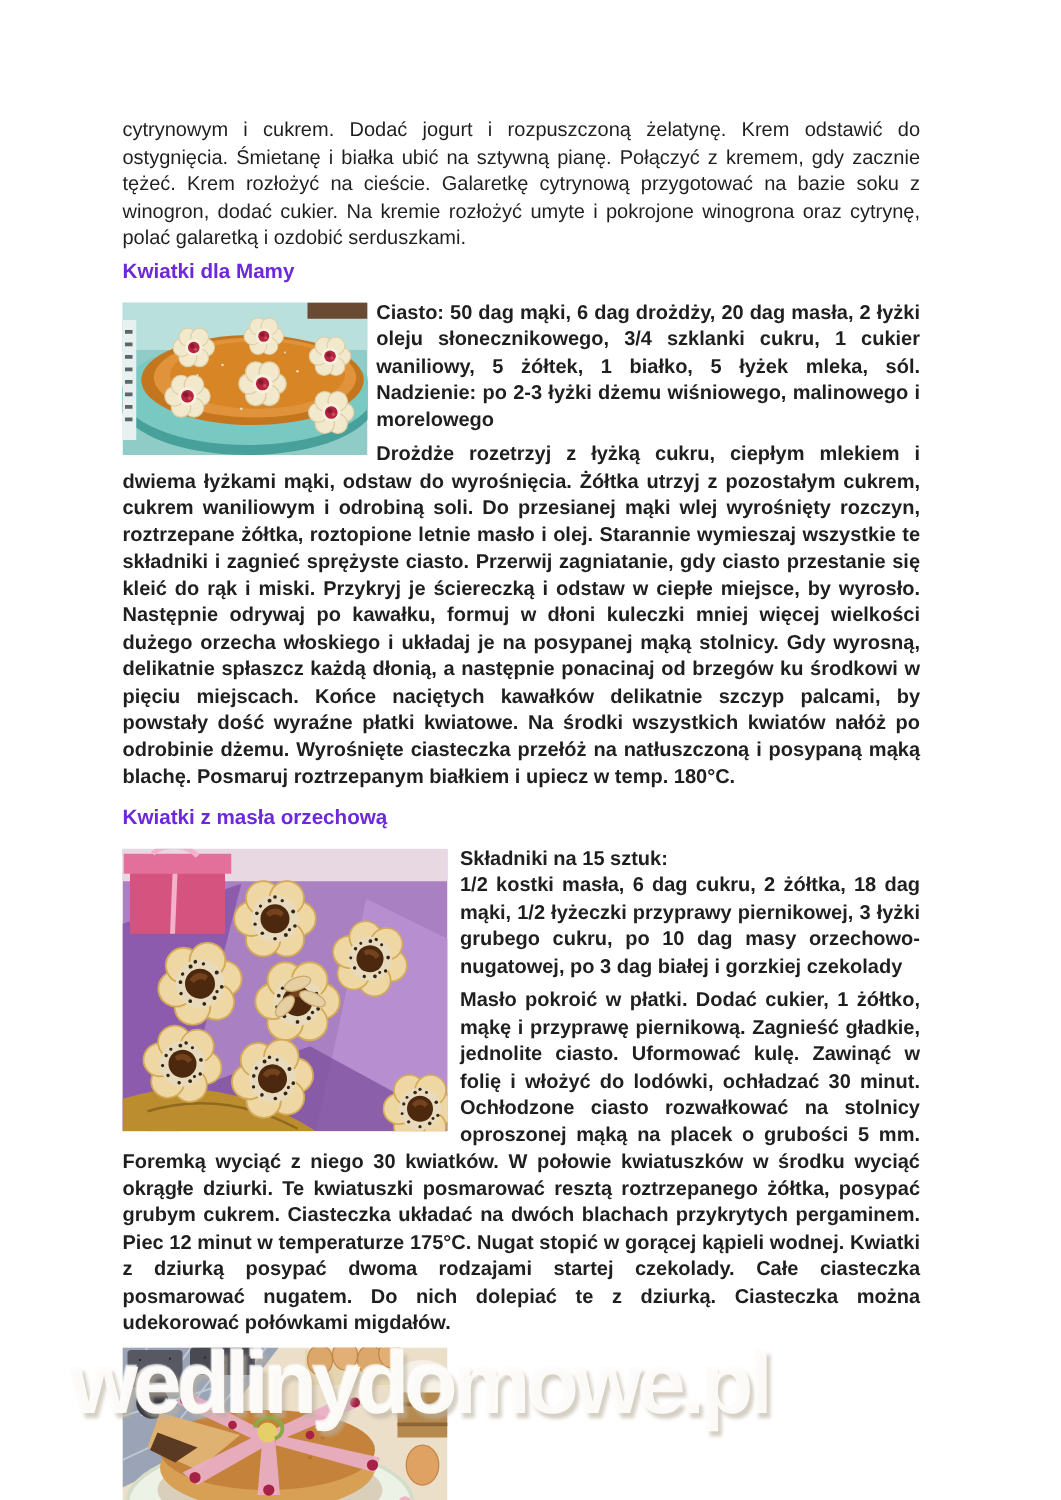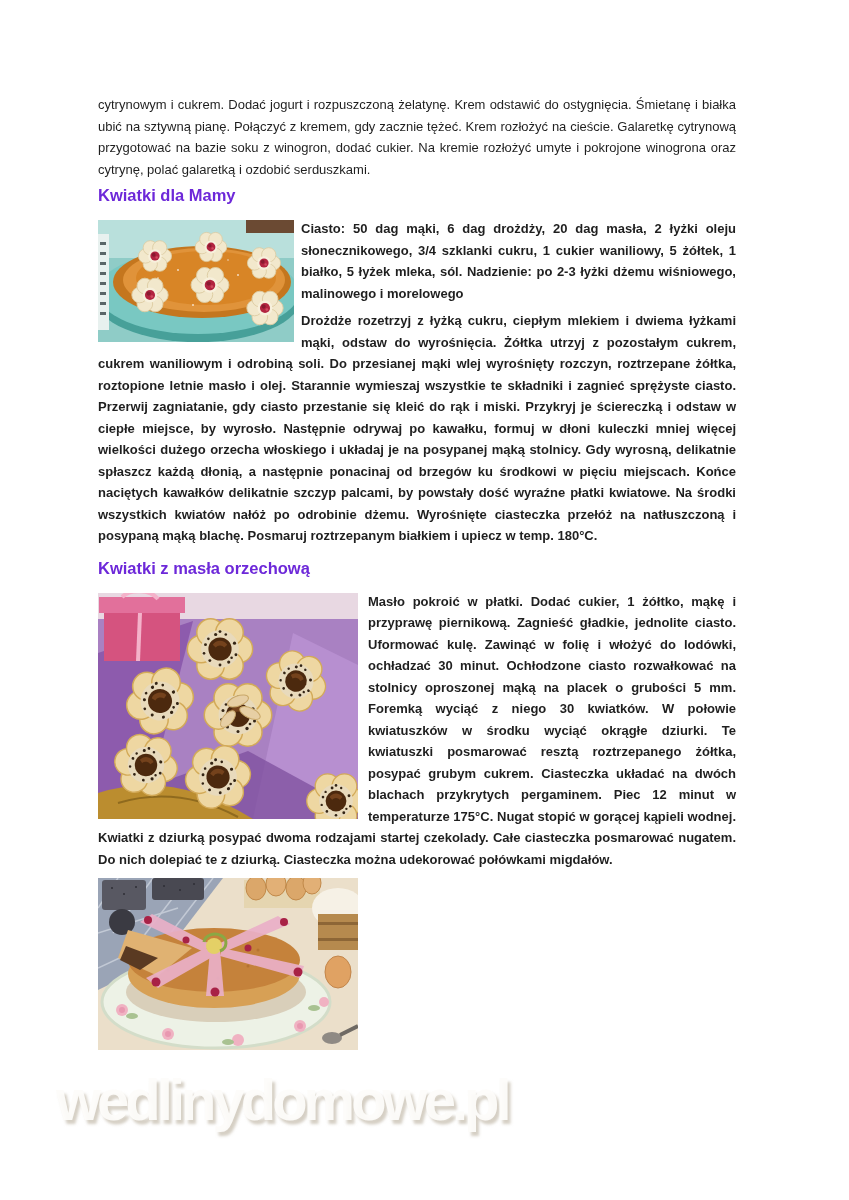--- a/index.html
+++ b/index.html
@@ -11,21 +11,21 @@
     font-family: "Liberation Sans", "DejaVu Sans", sans-serif;
     color: #1f1f1f;
   }
   .page {
     position: relative;
     box-sizing: border-box;
     width: 849px; height: 1200px;
     padding: 94px 97px 0 98px;
   }
   p.bt {
-    font-size: 13px;
+    font-size: 16px;
     line-height: 21.5px;
     text-align: justify;
     margin: 0 16px 6px 0;
   }
   h2.rh {
     font-size: 16.5px;
     line-height: 19px;
     font-weight: bold;
     color: #6d28d9;
     margin: 6px 0 13px 0;
@@ -37,21 +37,21 @@
   svg.photo.ph1 { margin: 2px 7px 2px 0; }
   svg.photo.ph2 { margin: 2px 10px 2px 0; }
   svg.photo.ph3 { margin: 2px 10px 2px 0; }
   .pad-top { padding-top: 14px; }
   .watermark {
     position: absolute;
     left: 56px; top: 1066px;
     z-index: 5;
     font-family: "Liberation Sans", sans-serif;
     font-weight: bold;
-    font-size: 58px;
+    font-size: 70px;
     letter-spacing: -4px;
     white-space: nowrap;
     color: rgba(253, 252, 250, 0.95);
     text-shadow: 3px 4px 3px rgba(188, 178, 160, 0.62), -1px -1px 1px rgba(255, 255, 255, 0.85);
     pointer-events: none;
   }
 </style>
 </head>
 <body>
 
@@ -173,20 +173,22 @@
         <use href="#ck2" transform="translate(48,172) scale(1.4) rotate(10)"></use>
         <use href="#ck2" transform="translate(120,184) scale(1.45) rotate(-8)"></use>
         <use href="#ck2" transform="translate(238,208) scale(1.3)"></use>
       </g>
       <g fill="#e7cfa4" stroke="#c9a86a" stroke-width="1">
         <ellipse cx="140" cy="108" rx="11" ry="5" transform="rotate(-20 140 108)"></ellipse>
         <ellipse cx="152" cy="120" rx="11" ry="5" transform="rotate(25 152 120)"></ellipse>
         <ellipse cx="130" cy="126" rx="10" ry="5" transform="rotate(-50 130 126)"></ellipse>
       </g>
     </svg>
+    <p class="bt"><span>Składniki na 15 sztuk:</span><br>
+      <span>1/2 kostki masła, 6 dag cukru, 2 żółtka, 18 dag mąki, 1/2 łyżeczki przyprawy piernikowej, 3 łyżki grubego cukru, po 10 dag masy orzechowo-nugatowej, po 3 dag białej i gorzkiej czekolady</span></p>
     <p class="bt">Masło pokroić w płatki. Dodać cukier, 1 żółtko, mąkę i przyprawę piernikową. Zagnieść gładkie, jednolite ciasto. Uformować kulę. Zawinąć w folię i włożyć do lodówki, ochładzać 30 minut. Ochłodzone ciasto rozwałkować na stolnicy oproszonej mąką na placek o grubości 5 mm. Foremką wyciąć z niego 30 kwiatków. W połowie kwiatuszków w środku wyciąć okrągłe dziurki. Te kwiatuszki posmarować resztą roztrzepanego żółtka, posypać grubym cukrem. Ciasteczka układać na dwóch blachach przykrytych pergaminem. Piec 12 minut w temperaturze 175°C. Nugat stopić w gorącej kąpieli wodnej. Kwiatki z dziurką posypać dwoma rodzajami startej czekolady. Całe ciasteczka posmarować nugatem. Do nich dolepiać te z dziurką. Ciasteczka można udekorować połówkami migdałów.</p>
   </div>
 
   <div class="sec">
     <svg class="photo ph3" role="img" width="260" height="172" viewBox="0 0 260 172" xmlns="http://www.w3.org/2000/svg" aria-label="Okrągłe ciasto z różowym lukrem i wiśniami, w tle jajka, mak i mąka">
       <rect width="260" height="172" fill="#ebdfca"></rect>
       <polygon points="0,0 125,0 62,82 0,112" fill="#9aa4b6"></polygon>
       <g stroke="#cdd3dd" stroke-width="1.5" opacity="0.8">
         <path d="M20,0 L0,30"></path>
           <path d="M55,0 L15,55"></path>

